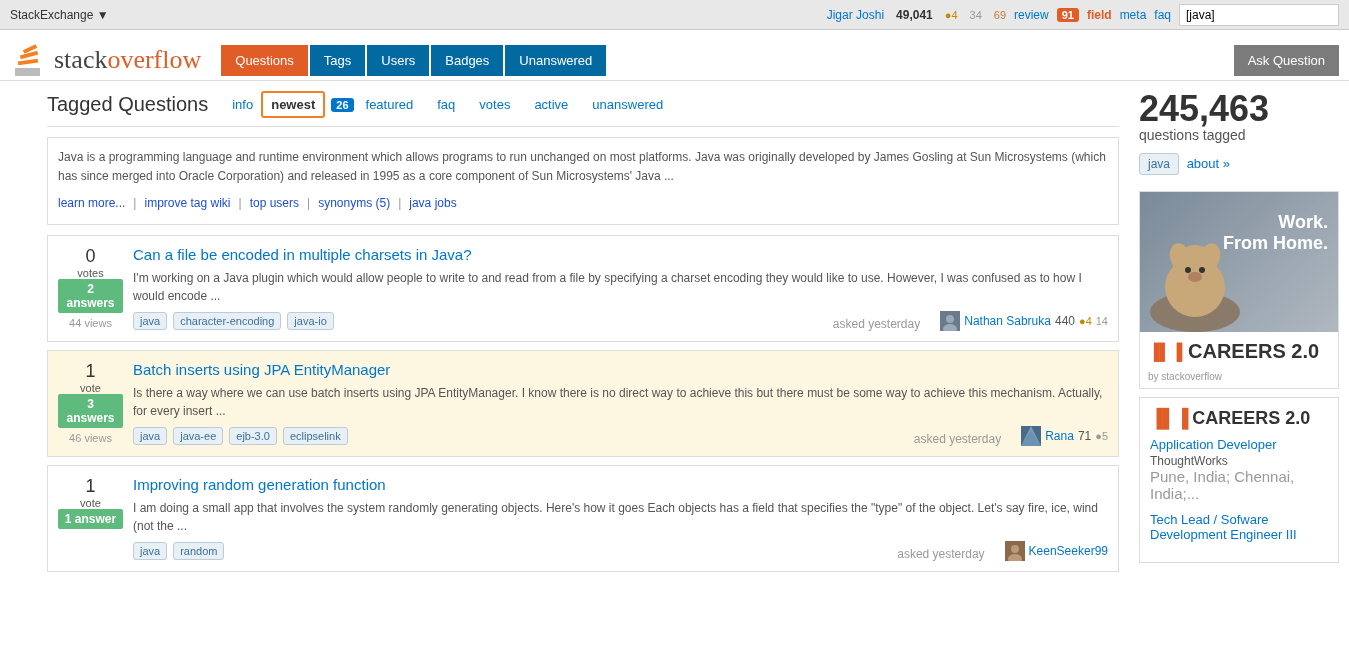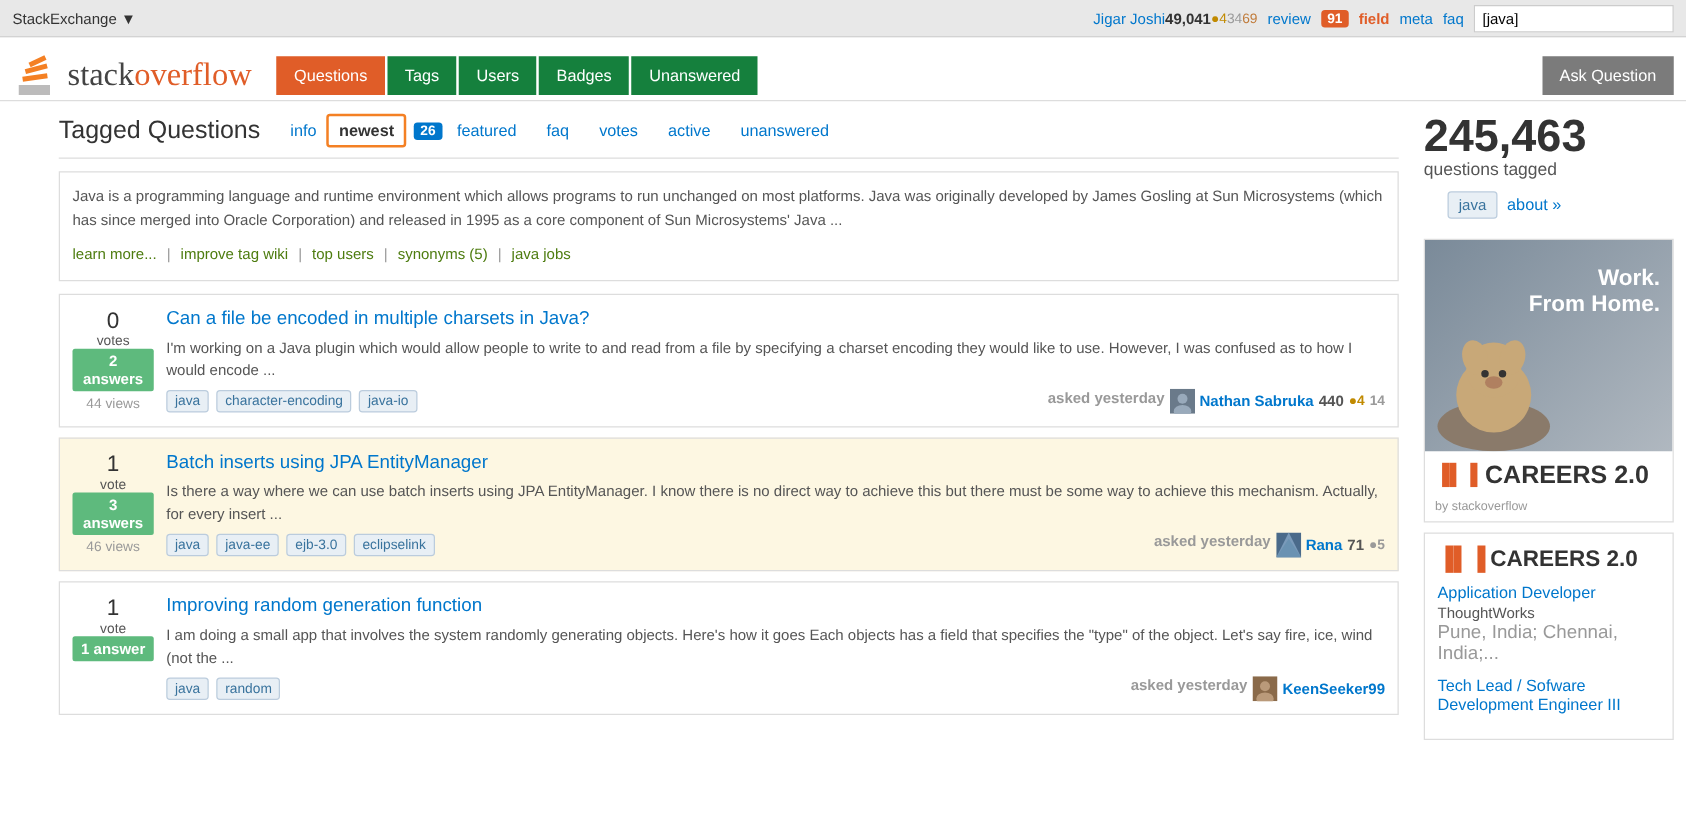--- a/index.html
+++ b/index.html
@@ -11,21 +11,21 @@
       border-bottom: 1px solid #ccc;
       padding: 0 10px;
       display: flex;
       align-items: center;
       height: 30px;
       font-size: 12px;
     }
     #topbar .left { display: flex; align-items: center; gap: 8px; }
     #topbar .right { margin-left: auto; display: flex; align-items: center; gap: 8px; }
     .stackexchange-link { color: #333; text-decoration: none; font-size: 12px; }
-    .user-info { display: flex; align-items: center; gap: 0; }
+    .user-info { display: flex; align-items: center; gap: 12px; }
     .username { color: #07c; font-size: 12px; }
     .rep { font-weight: bold; font-size: 12px; }
     .badge-gold { color: #c18a00; font-size: 11px; }
     .badge-silver { color: #9a9a9a; font-size: 11px; }
     .badge-bronze { color: #c07b3a; font-size: 11px; }
     .review-link { color: #07c; font-size: 12px; text-decoration: none; }
     .review-badge { background: #e05d28; color: #fff; padding: 1px 5px; border-radius: 3px; font-size: 11px; font-weight: bold; }
     .chat-link { color: #e05d28; font-size: 12px; font-weight: bold; text-decoration: none; }
     .meta-link, .faq-link { color: #07c; font-size: 12px; text-decoration: none; }
     .search-input { border: 1px solid #ccc; padding: 3px 6px; font-size: 12px; width: 160px; }
@@ -43,21 +43,21 @@
     .logo-text { font-size: 26px; color: #444; font-family: Georgia, serif; }
     .logo-text span { color: #e05d28; }
     .nav-buttons { display: flex; gap: 2px; }
     .nav-btn {
       padding: 8px 14px;
       font-size: 13px;
       cursor: pointer;
       border: none;
       text-decoration: none;
       color: #fff;
-      background: #15803d;
+      background: #0369a1;
     }
     .nav-btn.active { background: #e05d28; }
     .nav-btn-ask {
       margin-left: auto;
       padding: 8px 14px;
       background: #7b7b7b;
       color: #fff;
       border: none;
       font-size: 13px;
       cursor: pointer;
@@ -114,21 +114,21 @@
       background: #fff;
       border: 1px solid #ddd;
       padding: 10px;
       margin-bottom: 10px;
       font-size: 12px;
       line-height: 1.6;
       color: #555;
     }
     .tag-description a { color: #07c; text-decoration: none; }
     .tag-links { margin-top: 8px; display: flex; gap: 8px; font-size: 12px; }
-    .tag-links a { color: #4d7c0f; text-decoration: none; }
+    .tag-links a { color: #1d4ed8; text-decoration: none; }
     .tag-links span { color: #999; }
 
     
     .question-item {
       display: flex;
       gap: 10px;
       border: 1px solid #ddd;
       margin-bottom: 8px;
       padding: 10px;
       background: #fff;
@@ -154,21 +154,21 @@
     .q-footer { display: flex; align-items: center; gap: 6px; flex-wrap: wrap; }
     .q-tag {
       border: 1px solid #bcd;
       background: #e8eff5;
       color: #39739d;
       padding: 2px 6px;
       font-size: 11px;
       border-radius: 3px;
       text-decoration: none;
     }
-    .q-asked { margin-left: auto; font-size: 12px; color: #999; display: flex; align-items: flex-start; gap: 4px; font-weight: bold; }
+    .q-asked { margin-left: auto; font-size: 12px; color: #999; display: flex; align-items: flex-end; gap: 20px; }
     .q-user { display: flex; align-items: center; gap: 4px; }
     .user-avatar { width: 20px; height: 20px; display: inline-block; }
     .user-avatar svg { width: 20px; height: 20px; }
     .q-username { color: #07c; font-size: 12px; }
     .q-rep { font-size: 12px; color: #555; }
 
     
     .sidebar-count { font-size: 36px; font-weight: bold; color: #333; line-height: 1; }
     .sidebar-label { font-size: 14px; color: #555; margin-bottom: 10px; }
     .sidebar-tag {
@@ -178,21 +178,21 @@
       color: #39739d;
       padding: 3px 8px;
       border-radius: 3px;
       font-size: 12px;
       margin-right: 4px;
     }
     .sidebar-about { color: #07c; font-size: 13px; text-decoration: none; }
     .ad-box { margin-top: 16px; border: 1px solid #ddd; overflow: hidden; }
     .ad-image-area {
       width: 100%;
-      height: 169px;
+      height: 140px;
       background: linear-gradient(135deg, #7a8a99 0%, #b0b8c0 100%);
       position: relative;
       display: flex;
       align-items: flex-end;
       justify-content: flex-end;
       padding: 8px;
     }
     .ad-image-text {
       position: absolute;
       top: 20px;
@@ -423,21 +423,21 @@
           </div>
         </div>
       </div>
 
     </div>
   </div>
 
   <div id="sidebar">
     <div class="sidebar-count">245,463</div>
     <div class="sidebar-label">questions tagged</div>
-    <div style="margin-bottom:8px;margin-left:19px;">
+    <div style="margin-bottom:8px;">
       <span class="sidebar-tag">java</span>
       <a class="sidebar-about">about »</a>
     </div>
 
     <div class="ad-box">
       <div class="ad-image-area">
 
         <svg width="100" height="120" viewBox="0 0 100 120" style="position:absolute;bottom:0;left:5px;">
           <ellipse cx="50" cy="100" rx="45" ry="20" fill="#8a7a6a"></ellipse>
           <ellipse cx="50" cy="75" rx="30" ry="30" fill="#c8a878"></ellipse>

